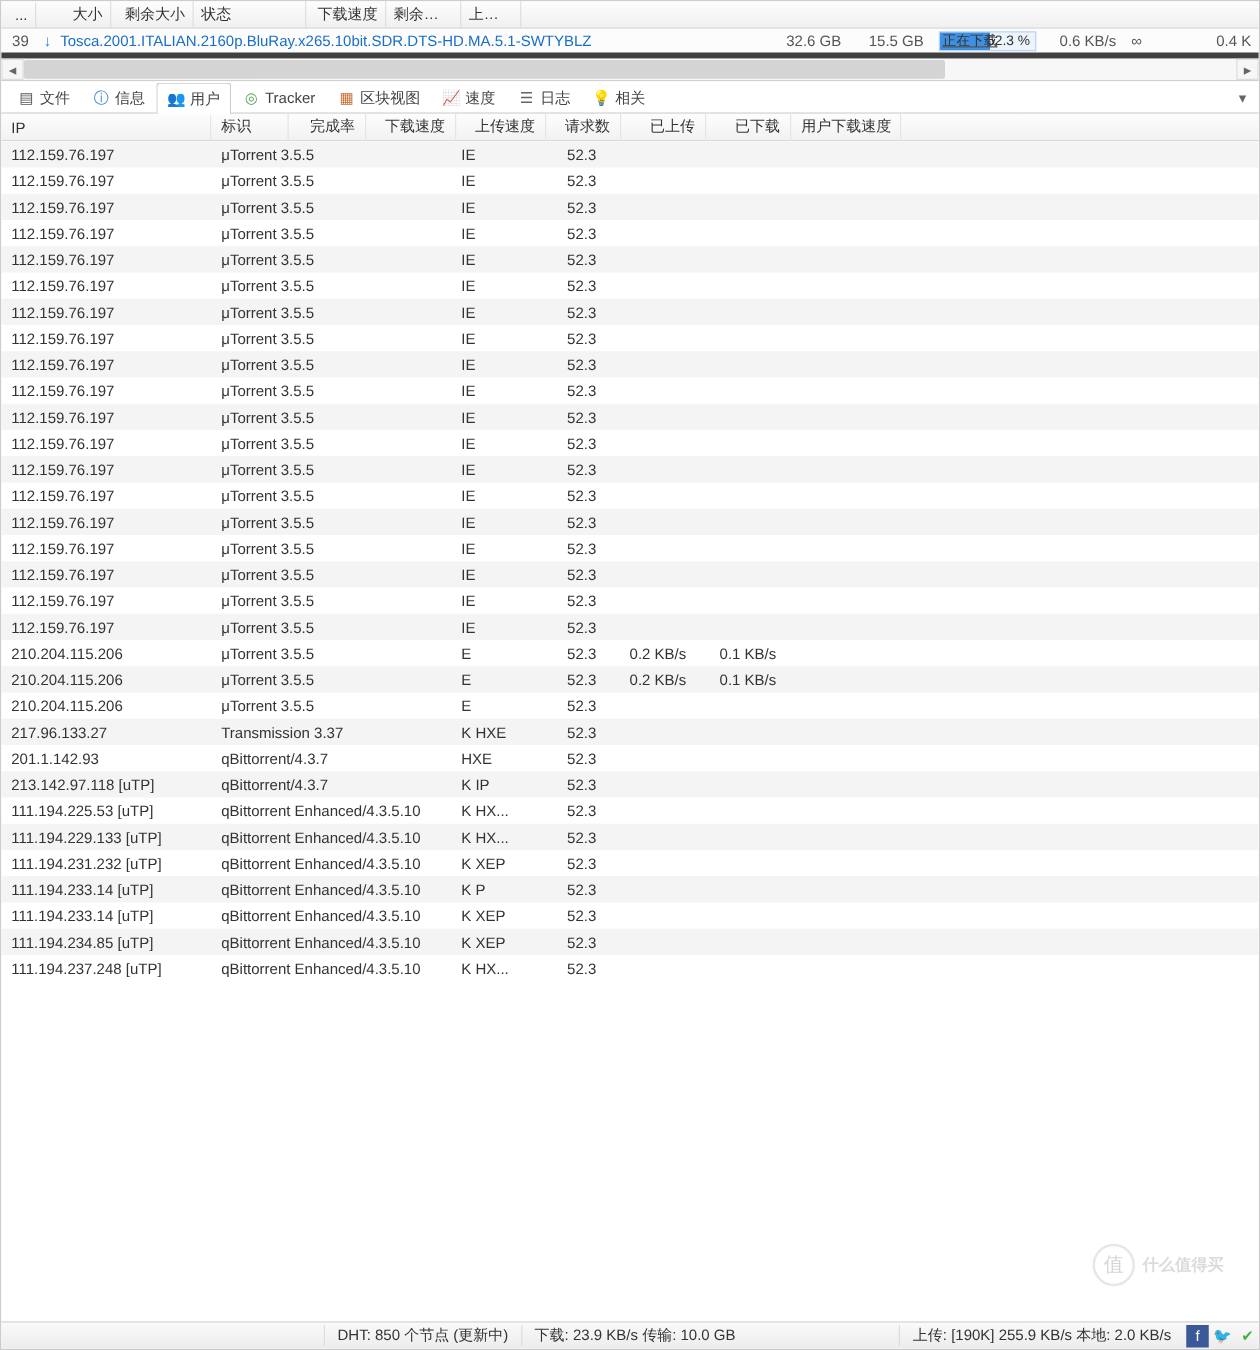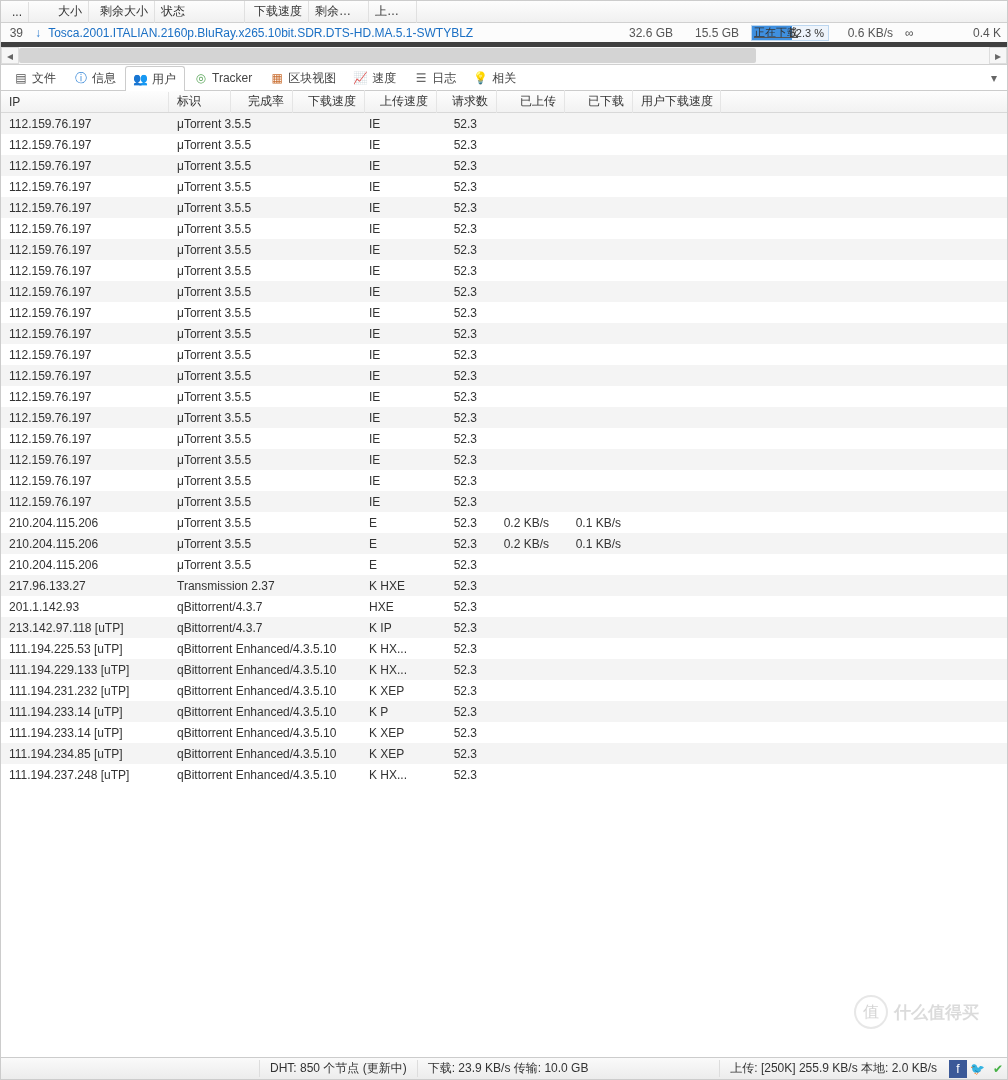--- a/index.html
+++ b/index.html
@@ -154,21 +154,21 @@
   opacity: 0.35;
   display:flex;align-items:center;gap:6px;
   pointer-events:none;
 }
 .watermark .circle{
   width:34px;height:34px;border-radius:50%;
   background:#fff;border:2px solid #bbb;
   display:flex;align-items:center;justify-content:center;
   font-size:16px;color:#888;
 }
-.watermark .txt{ font-size:17px;color:#999;font-weight:bold;}
+.watermark .txt{ font-size:13px;color:#999;font-weight:bold;}
 
 .statusbar {
   height:22px;
   display:flex;align-items:center;
   background: linear-gradient(#fafafa,#ececec);
   border-top:1px solid #ccc;
   font-size:12px;
 }
 .statusbar .sseg{
   padding:0 10px; border-left:1px solid #ddd; color:#333;white-space:nowrap;
@@ -532,21 +532,21 @@
         <div class="pc w-prog">52.3</div>
         <div class="pc w-dl"></div>
         <div class="pc w-ul"></div>
         <div class="pc w-req"></div>
         <div class="pc w-upd"></div>
         <div class="pc w-dld"></div>
         <div class="pc w-peerdl"></div>
       </div>
       <div class="prow">
         <div class="pc w-ip">217.96.133.27</div>
-        <div class="pc w-client">Transmission 2.37</div>
+        <div class="pc w-client">Transmission 3.37</div>
         <div class="pc w-flag">K HXE</div>
         <div class="pc w-prog">52.3</div>
         <div class="pc w-dl"></div>
         <div class="pc w-ul"></div>
         <div class="pc w-req"></div>
         <div class="pc w-upd"></div>
         <div class="pc w-dld"></div>
         <div class="pc w-peerdl"></div>
       </div>
       <div class="prow">
@@ -663,18 +663,18 @@
     <div class="circle">值</div>
     <div class="txt">什么值得买</div>
   </div>
 </div>
 
 <div class="statusbar">
   <div class="sseg first"></div>
   <div class="sseg">DHT: 850 个节点 (更新中)</div>
   <div class="sseg">下载: 23.9 KB/s 传输: 10.0 GB</div>
   <div class="sright">
-    <div class="sseg">上传:  [250K] 255.9 KB/s 本地: 2.0 KB/s</div>
+    <div class="sseg">上传:  [190K] 255.9 KB/s 本地: 2.0 KB/s</div>
     <span class="soc fb">f</span>
     <span class="soc tw">🐦</span>
     <span class="soc ok">✔</span>
   </div>
 </div>
 
 </body></html>

